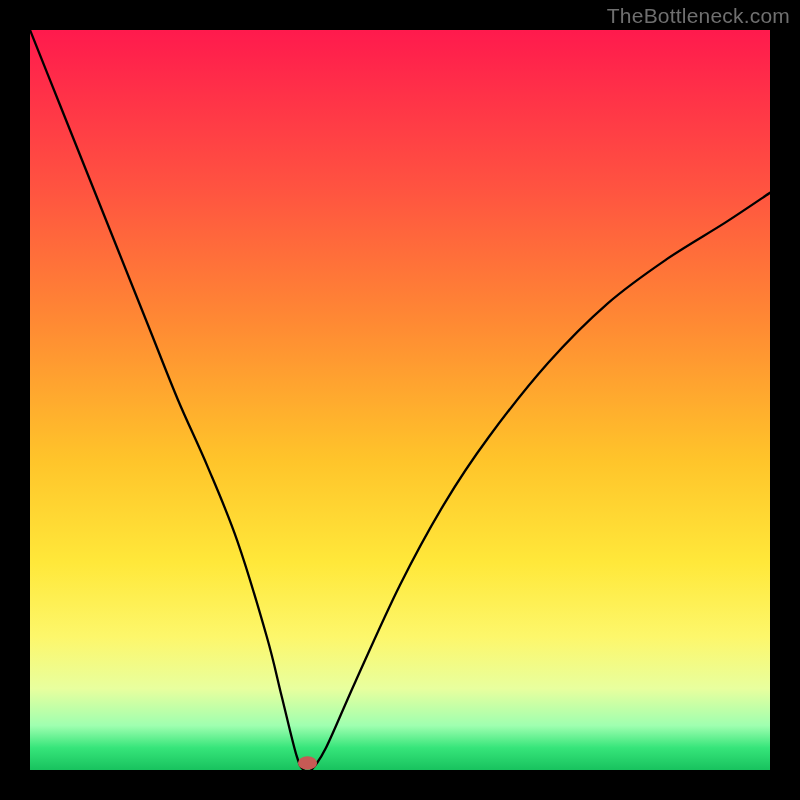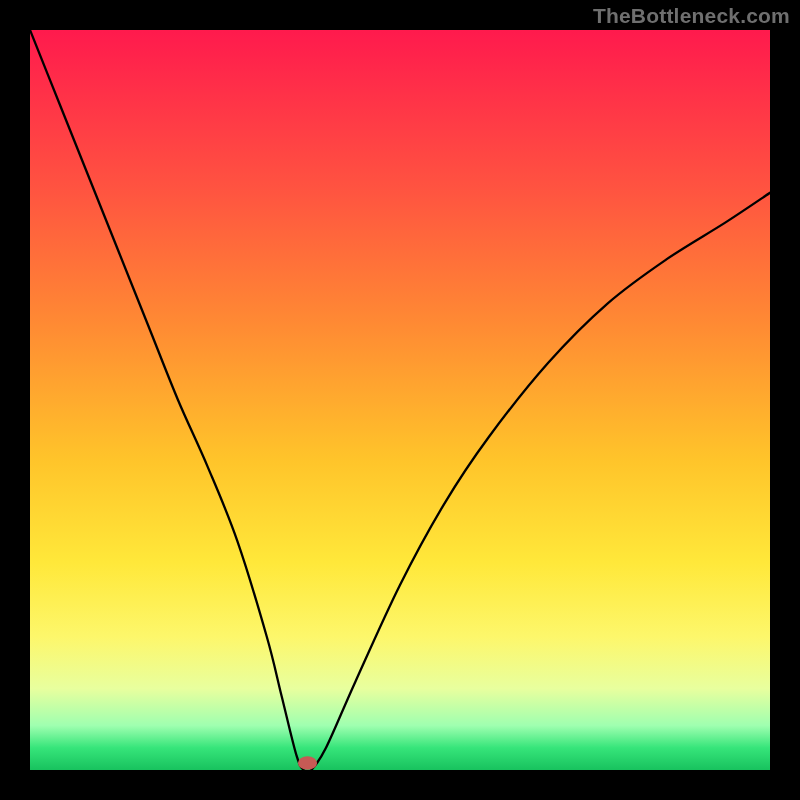--- a/index.html
+++ b/index.html
@@ -45,21 +45,21 @@
     top: 0;
     width: 740px;
     height: 740px;
   }
   .watermark {
     position: absolute;
     top: 4px;
     right: 10px;
     color: #6f6f6f;
     font-size: 21px;
-    font-weight: 700;
+    font-weight: 400;
     letter-spacing: 0.2px;
     user-select: none;
   }
   .marker {
     fill: #c65a55;
     stroke: none;
   }
   .curve {
     fill: none;
     stroke: #000;

